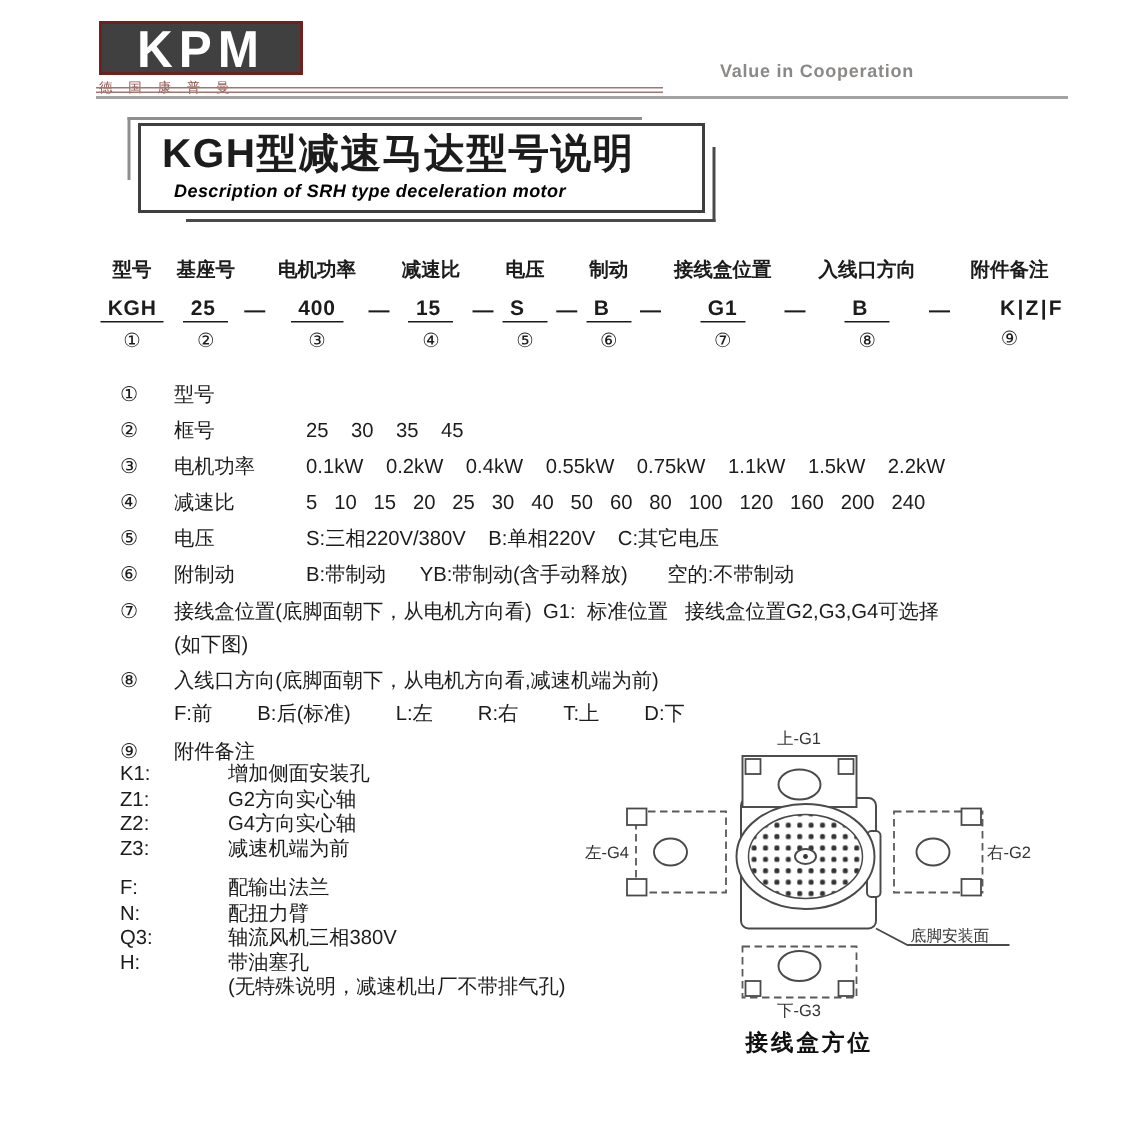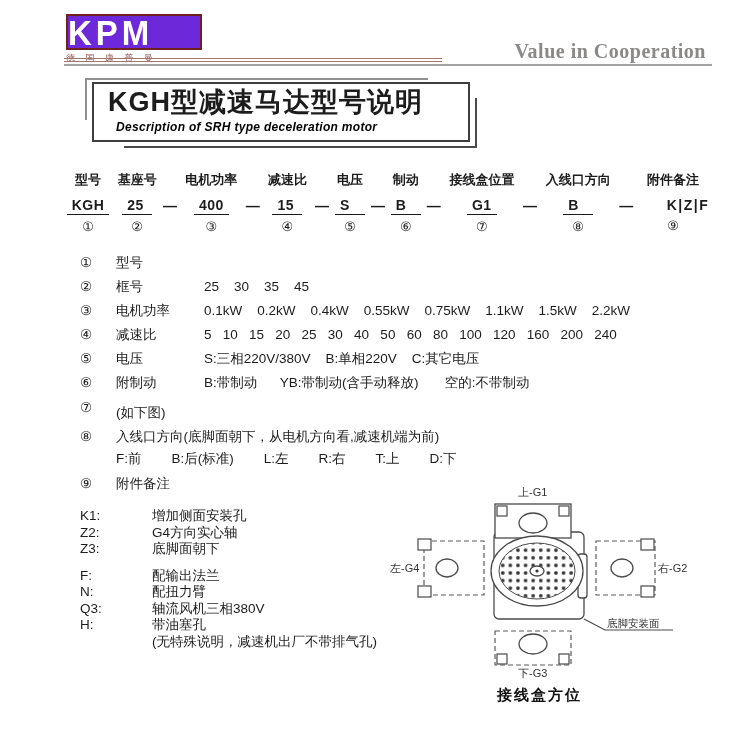--- a/index.html
+++ b/index.html
@@ -1,31 +1,31 @@
 <!DOCTYPE html>
 <html><head>
 <meta charset="utf-8">
 <style>
   html,body{margin:0;padding:0;background:#fff;}
   .page{position:relative;width:750px;height:750px;background:#ffffff;overflow:hidden;
         font-family:"Liberation Sans", sans-serif;color:#1c1c1c;}
 
   
-  .logo-box{position:absolute;left:66px;top:14px;width:136px;height:36px;background:#6d28d9;
+  .logo-box{position:absolute;left:66px;top:14px;width:136px;height:36px;background:#404040;
             border:2px solid #6e211d;box-sizing:border-box;display:flex;align-items:center;
-            }
+            justify-content:center;}
   .logo-box span{color:#fff;font-weight:bold;font-size:33px;letter-spacing:4px;line-height:1;
                  transform:scaleY(1.05);}
   .logo-caption{position:absolute;left:66px;top:52px;width:150px;font-size:9px;color:#8a524d;
                 letter-spacing:4px;white-space:nowrap;}
   .rule-red{position:absolute;left:64px;top:58px;width:378px;height:4px;box-sizing:border-box;
             border-top:1px solid #a3756f;border-bottom:1px solid #a3756f;}
   .rule-gray{position:absolute;left:64px;top:64px;width:648px;height:2px;background:#a3a3a3;}
-  .tagline{position:absolute;left:480px;top:40px;width:226px;text-align:right;font-size:20px;
-           font-weight:bold;color:#8b8987;letter-spacing:0.5px;font-family:Liberation Serif, serif;}
+  .tagline{position:absolute;left:480px;top:40px;width:226px;font-size:12px;
+           font-weight:bold;color:#8b8987;letter-spacing:0.5px;}
 
   
   .title-box{position:absolute;left:92px;top:82px;width:378px;height:60px;border:2px solid #3f3f3f;
              background:#fff;box-sizing:border-box;padding:4px 14px 0 14px;}
   .title-box::before{content:"";position:absolute;left:-9px;top:-6px;right:40px;bottom:20px;
              border-left:2px solid #8f8f8f;border-top:2px solid #8f8f8f;}
   .title-box::after{content:"";position:absolute;left:30px;top:14px;right:-9px;bottom:-8px;
              border-right:2px solid #4a4a4a;border-bottom:2px solid #4a4a4a;}
   .title-main{font-size:27px;font-weight:bold;letter-spacing:1px;line-height:1.1;}
   .title-sub{font-size:12px;font-style:italic;font-weight:bold;color:#000000;margin-top:2px;
@@ -171,20 +171,21 @@
       <div class="spec-content">S:三相220V/380V    B:单相220V    C:其它电压</div>
     </div>
     <div class="spec-row mb8">
       <div class="spec-num">⑥</div>
       <div class="spec-label">附制动</div>
       <div class="spec-content">B:带制动      YB:带制动(含手动释放)       空的:不带制动</div>
     </div>
     <div class="spec-row">
       <div class="spec-num">⑦</div>
       <div>
+        <div class="spec-body">接线盒位置(底脚面朝下，从电机方向看)  G1:  标准位置   接线盒位置G2,G3,G4可选择</div>
         <div class="spec-line2">(如下图)</div>
       </div>
     </div>
     <div class="spec-row mb8">
       <div class="spec-num">⑧</div>
       <div>
         <div class="spec-body">入线口方向(底脚面朝下，从电机方向看,减速机端为前)</div>
         <div class="spec-line2">F:前        B:后(标准)        L:左        R:右        T:上        D:下</div>
       </div>
     </div>
@@ -193,26 +194,30 @@
       <div class="spec-body">附件备注</div>
     </div>
   </div>
 
   <div class="acc">
     <div class="acc-item">
       <div class="acc-code">K1:</div>
       <div class="acc-desc">增加侧面安装孔</div>
     </div>
     <div class="acc-item">
+      <div class="acc-code">Z1:</div>
+      <div class="acc-desc">G2方向实心轴</div>
+    </div>
+    <div class="acc-item">
       <div class="acc-code">Z2:</div>
       <div class="acc-desc">G4方向实心轴</div>
     </div>
     <div class="acc-item">
       <div class="acc-code">Z3:</div>
-      <div class="acc-desc">底脚面朝下</div>
+      <div class="acc-desc">减速机端为前</div>
     </div>
     <div class="acc-item acc-gap">
       <div class="acc-code">F:</div>
       <div class="acc-desc">配输出法兰</div>
     </div>
     <div class="acc-item">
       <div class="acc-code">N:</div>
       <div class="acc-desc">配扭力臂</div>
     </div>
     <div class="acc-item">

